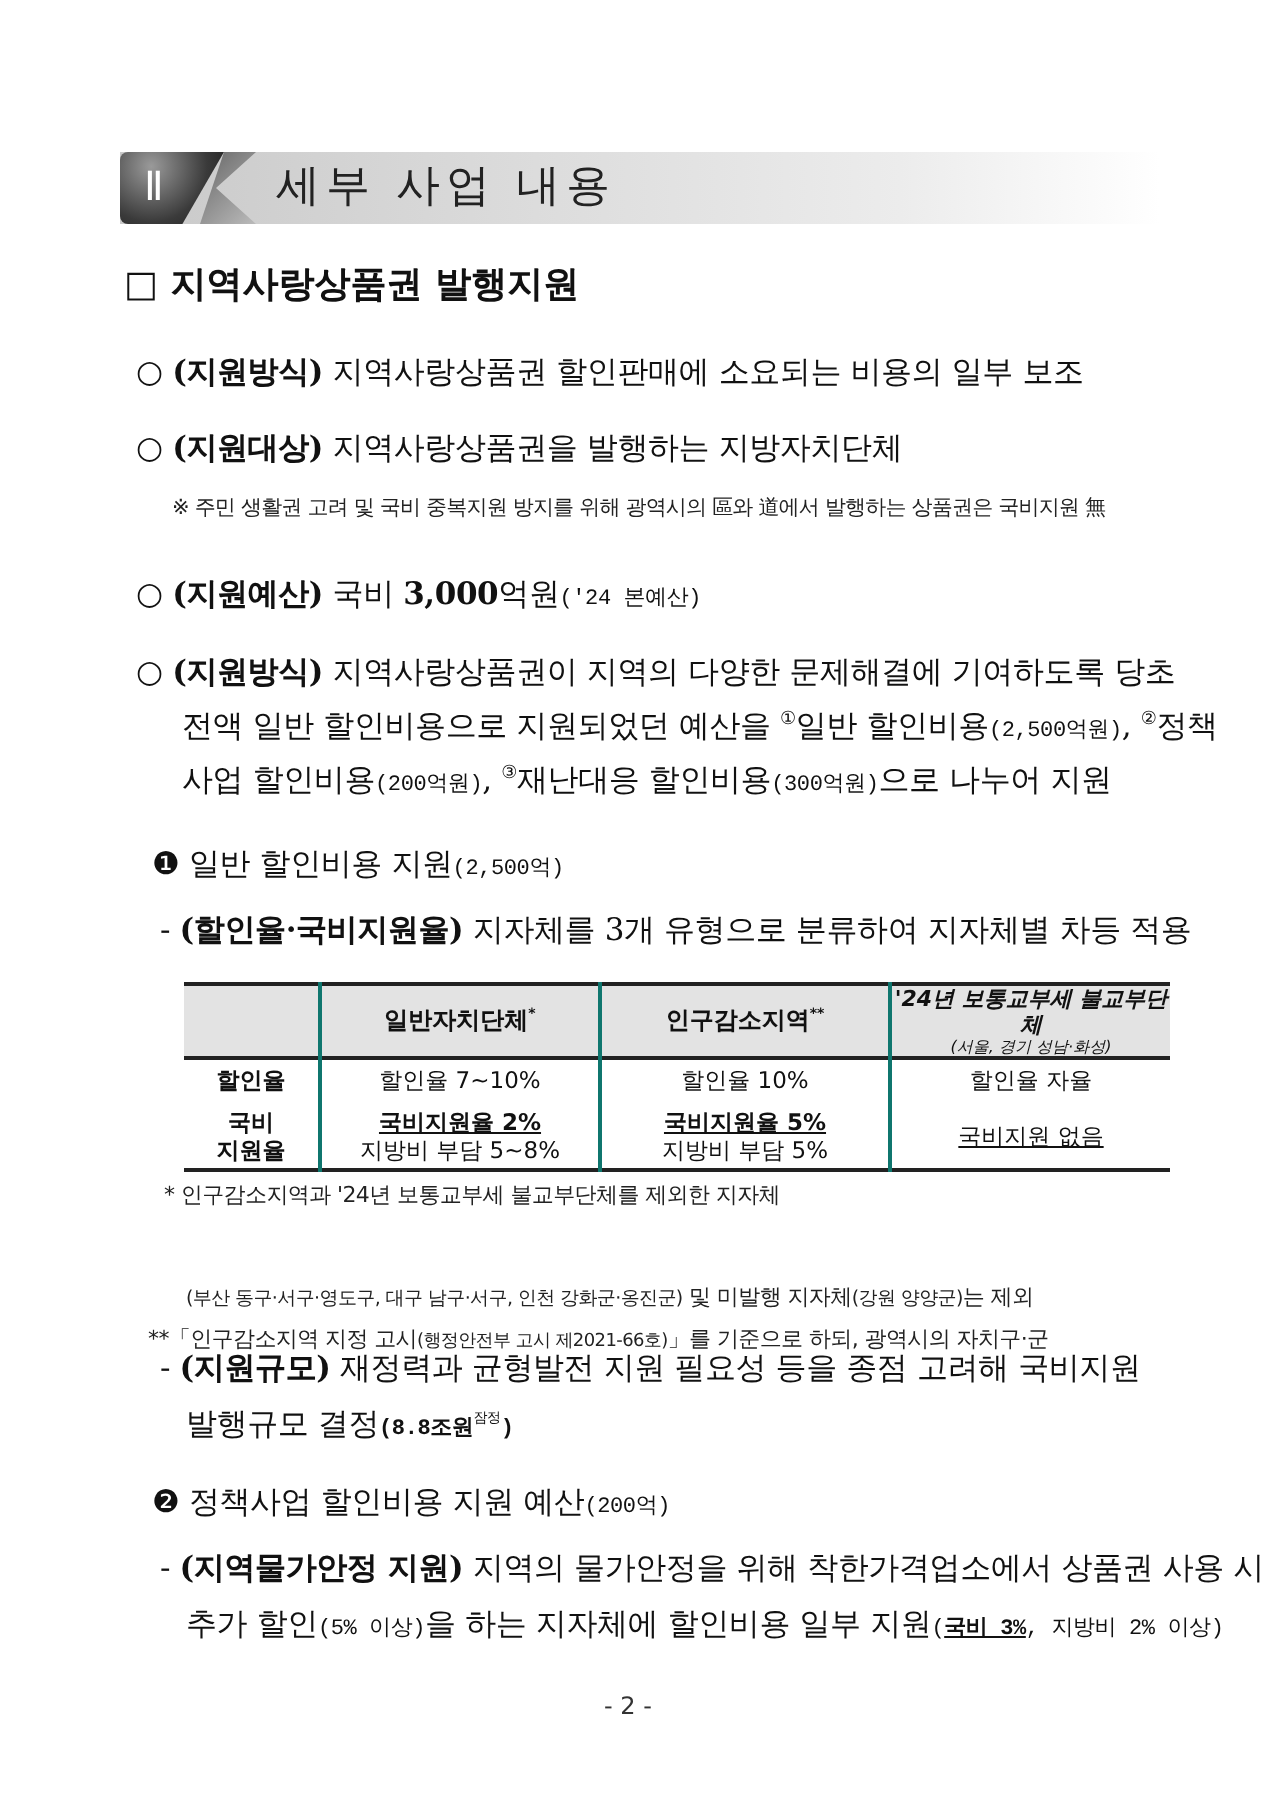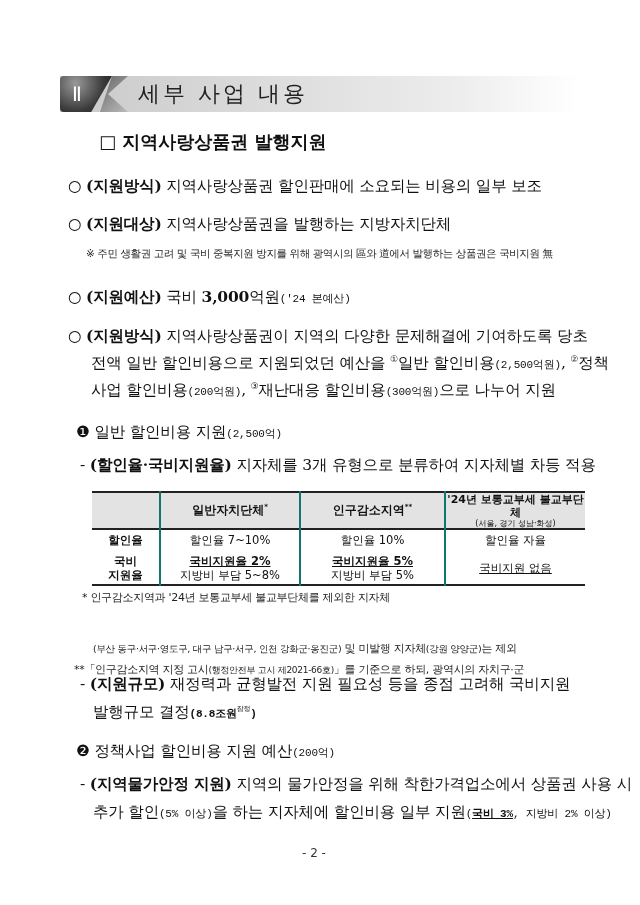--- a/index.html
+++ b/index.html
@@ -15,21 +15,21 @@
                 border-top-left-radius: 4px; border-bottom-left-radius: 4px;
                 clip-path: polygon(0 0, 100% 0, 60% 100%, 0 100%);
                 color: #fff; font-family: "Liberation Serif", serif; font-size: 20px;
                 line-height: 36px; text-indent: 12px; }
   .banner-notch { position: absolute; left: 28px; top: 0; width: 40px; height: 36px;
                   background: linear-gradient(135deg, #555 0%, #888 50%, #bbb 100%);
                   clip-path: polygon(60% 0, 100% 0, 50% 50%, 100% 100%, 30% 100%); }
   .banner-title { position: absolute; left: 78px; top: 2px; font-size: 22px; letter-spacing: 3px;
                   color: #222; line-height: 32px; }
 
-  .h2 { left: 62px; top: 130px; font-family: "DejaVu Sans", sans-serif; font-weight: bold; font-size: 18px; margin-left: 37px; }
+  .h2 { left: 62px; top: 130px; font-family: "DejaVu Sans", sans-serif; font-weight: bold; font-size: 18px; }
   .p { font-size: 15.5px; letter-spacing: -0.2px; }
   .small { font-family: "DejaVu Sans", sans-serif; font-size: 10.5px; letter-spacing: -0.4px; color: #222; }
   .sans-note { font-family: "DejaVu Sans", sans-serif; font-size: 11px; letter-spacing: -0.3px; color: #222; }
   .sub { font-size: 11px; font-family: Liberation Mono, monospace; }
   .sup { font-size: 9px; vertical-align: 6px; }
   .b { font-weight: bold; }
   .u { text-decoration: underline; }
 
   
   table.rates { position: absolute; left: 92px; top: 491px; width: 493px; border-collapse: collapse;
@@ -105,21 +105,21 @@
       <col style="width:68px">
       <col style="width:140px">
       <col style="width:145px">
       <col style="width:140px">
     </colgroup>
   <thead>
     <tr>
       <th></th>
       <th><span>일반자치단체</span><sup style="font-size:7px;">*</sup></th>
       <th><span>인구감소지역</span><sup style="font-size:7px;">**</sup></th>
-      <th style="line-height:12px;"><span style="font-size:11px;">'24년 보통교부세 불교부단체</span><span class="th-sub">(서울, 경기 성남·화성)</span></th>
+      <th style="line-height:12px;font-style:italic;"><span style="font-size:11px;">'24년 보통교부세 불교부단체</span><span class="th-sub">(서울, 경기 성남·화성)</span></th>
     </tr>
   </thead>
   <tbody>
     <tr style="height:22px;">
       <td class="rowhead">할인율</td>
       <td>할인율 7~10%</td>
       <td>할인율 10%</td>
       <td>할인율 자율</td>
     </tr>
     <tr style="height:34px; line-height:14px;">

